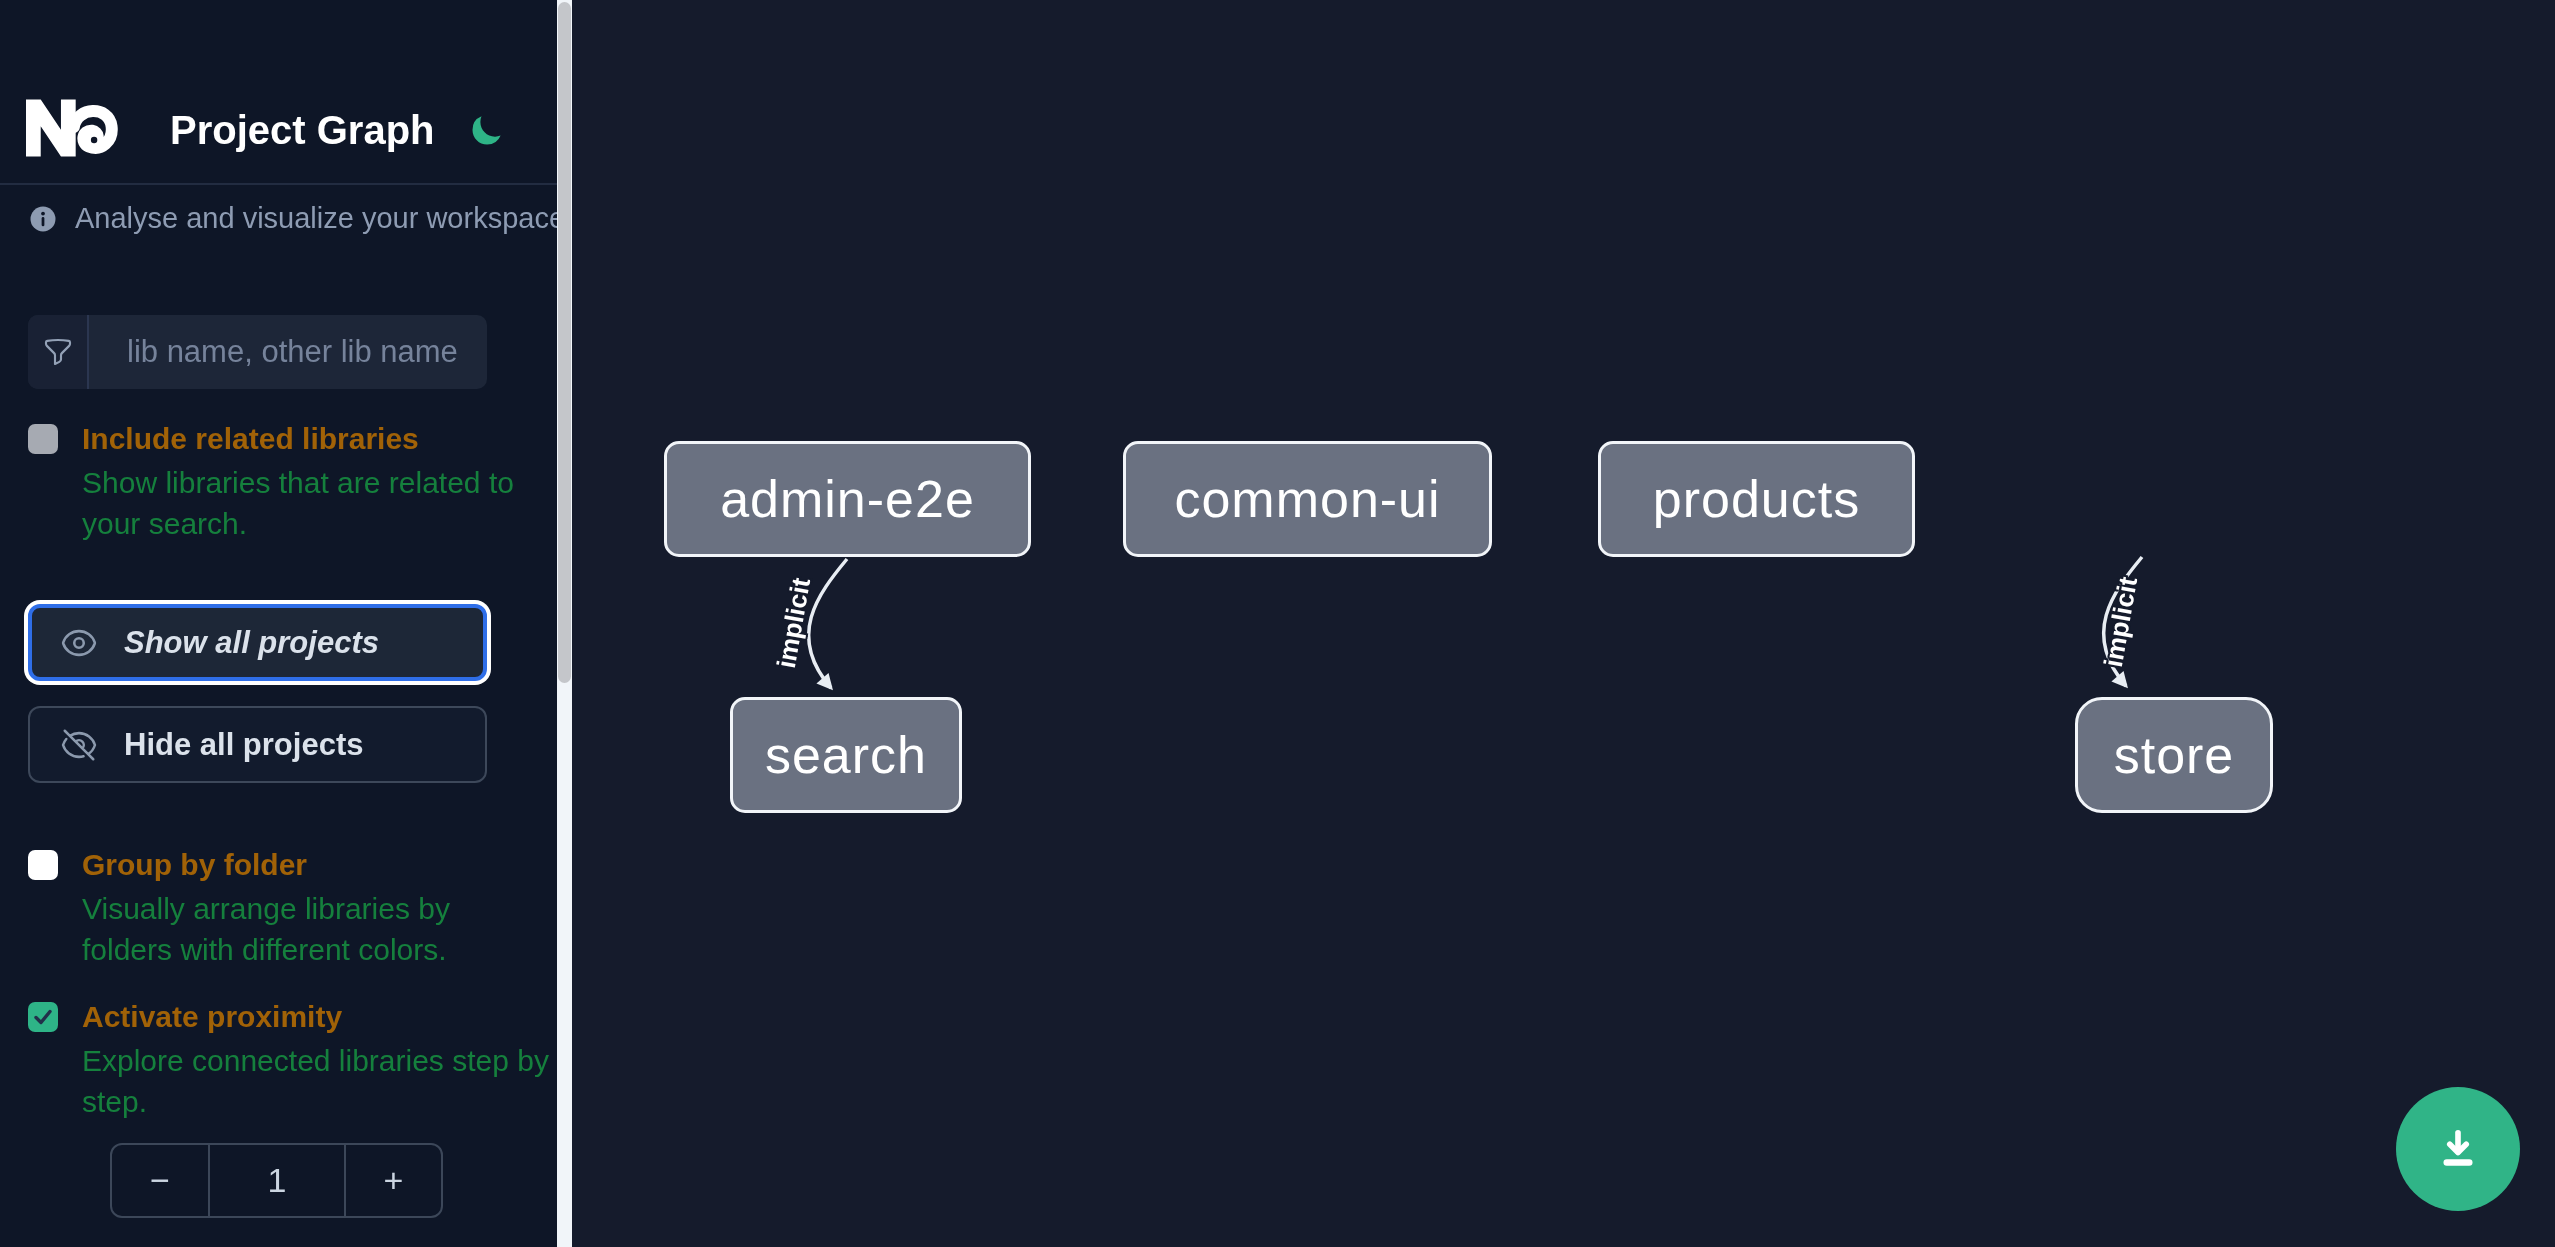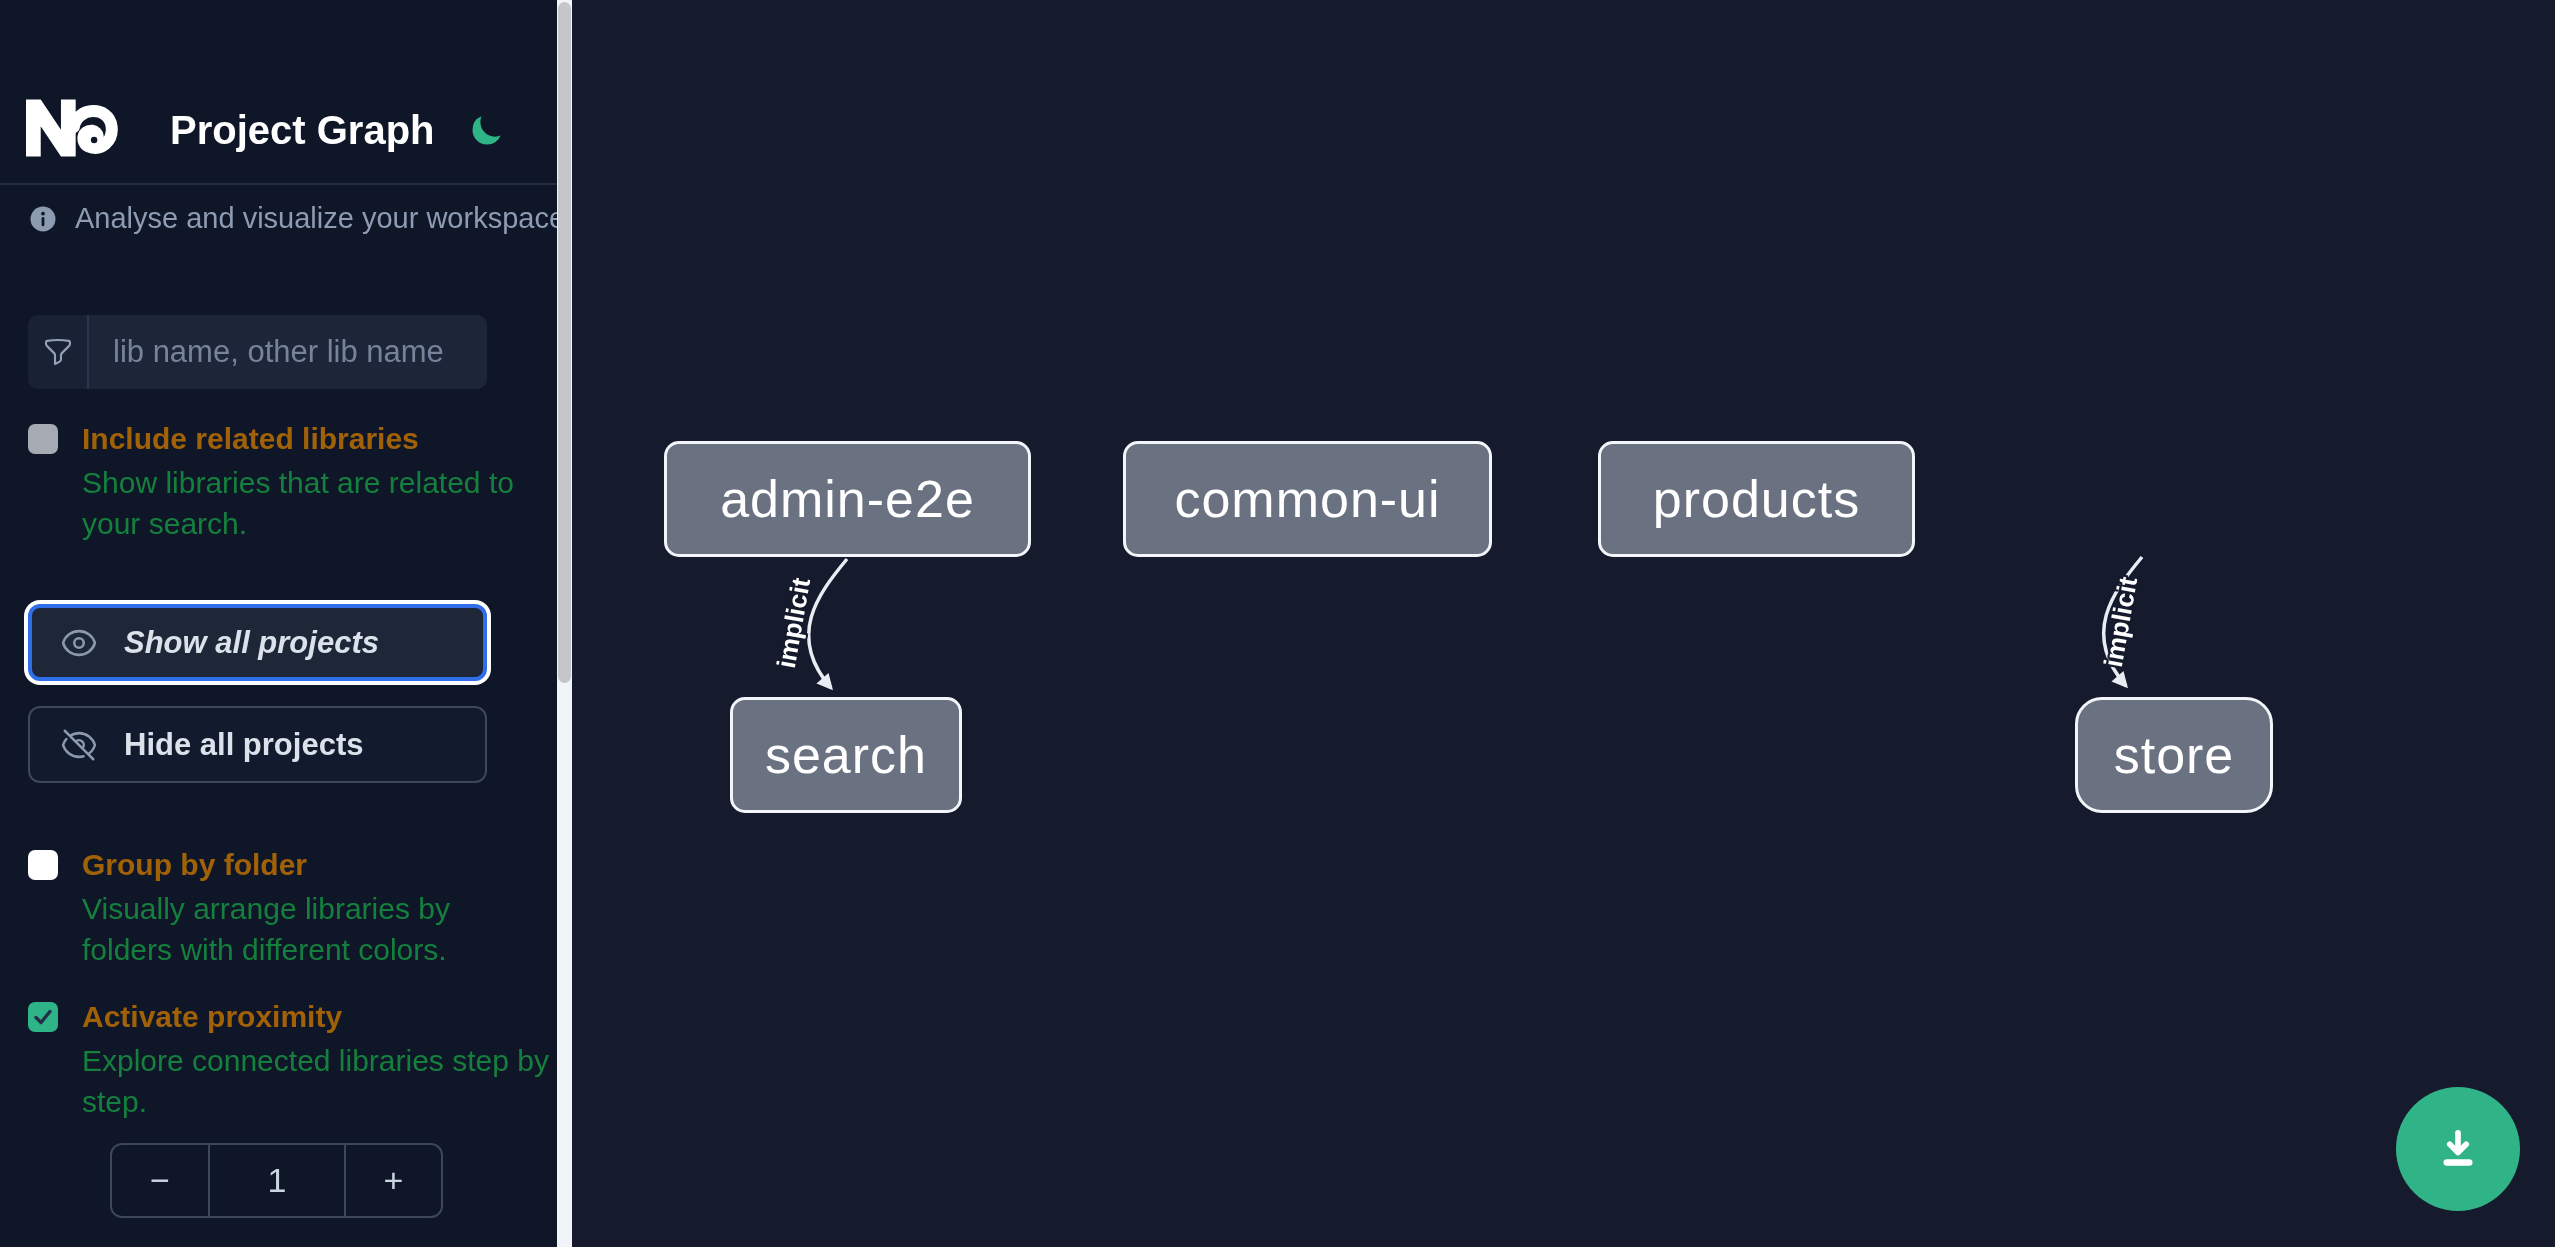--- a/index.html
+++ b/index.html
@@ -37,21 +37,21 @@
     background:#1d2638; border-radius:10px; display:flex; overflow:hidden;
   }
   .search .icon-cell {
     width:61px; flex:0 0 auto; background:#192134;
     border-right:2px solid #2b3650;
     display:flex; align-items:center; justify-content:center;
   }
   .search input {
     flex:1; background:transparent; border:none; outline:none;
     font-family:"Liberation Sans", sans-serif;
-    font-size:31px; color:#cbd5e1; padding:0 24px;
+    font-size:31px; color:#cbd5e1; padding:0 38px;
   }
   .search input::placeholder { color:#76839b; opacity:1; }
 
   .check-row { position:absolute; left:28px; }
   .checkbox {
     position:absolute; left:0; top:0; width:30px; height:30px;
     border-radius:7px; background:#ffffff; cursor:pointer;
     display:flex; align-items:center; justify-content:center;
   }
   .checkbox.disabled { background:#a6aab2; }

